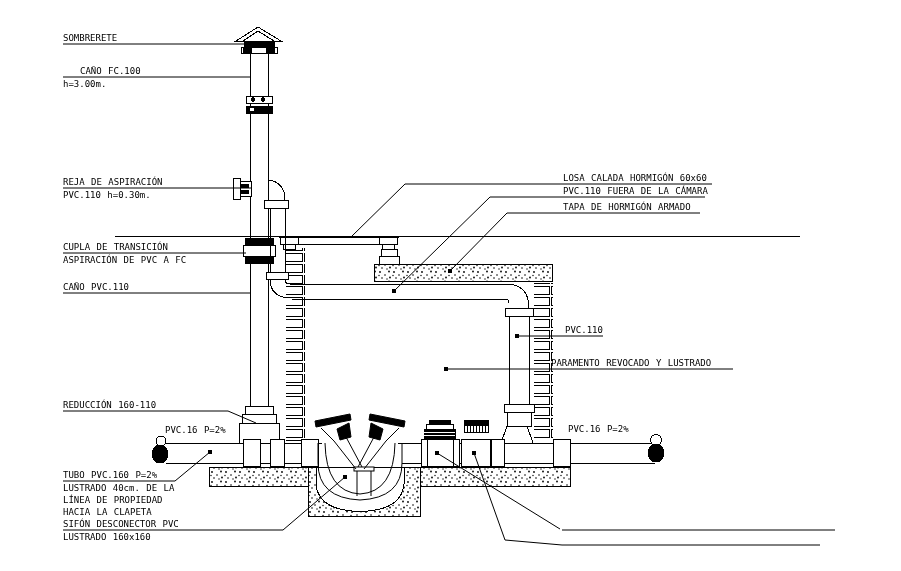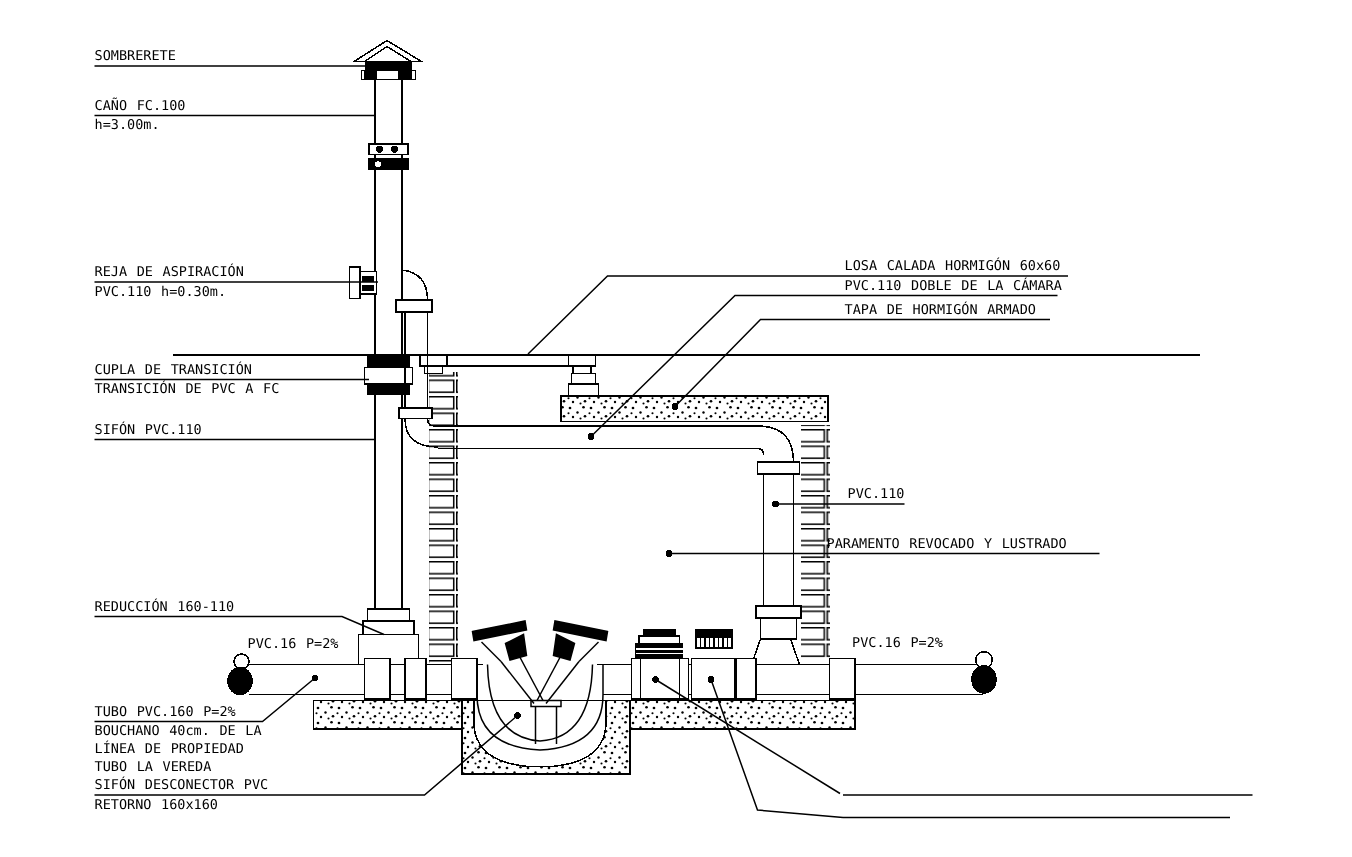--- a/index.html
+++ b/index.html
@@ -226,35 +226,35 @@
         <circle cx="450" cy="271" r="2.2"></circle>
         <circle cx="446" cy="369" r="2.2"></circle>
         <circle cx="517" cy="336" r="2.2"></circle>
         <circle cx="437" cy="453" r="2.2"></circle>
         <circle cx="474" cy="453" r="2.2"></circle>
       </g>
     </g>
   </svg>
 
   <div class="lbl" style="left:63px;top:33px">SOMBRERETE</div>
-  <div class="lbl" style="left:63px;top:66px">CAÑO FC.100</div>
+  <div class="lbl" style="left:80px;top:66px">CAÑO FC.100</div>
   <div class="lbl" style="left:63px;top:79px">h=3.00m.</div>
   <div class="lbl" style="left:63px;top:177px">REJA DE ASPIRACIÓN</div>
   <div class="lbl" style="left:63px;top:190px">PVC.110 h=0.30m.</div>
   <div class="lbl" style="left:63px;top:242px">CUPLA DE TRANSICIÓN</div>
-  <div class="lbl" style="left:63px;top:255px">TRANSICIÓN DE PVC A FC</div>
-  <div class="lbl" style="left:63px;top:282px">SIFÓN PVC.110</div>
+  <div class="lbl" style="left:63px;top:255px">ASPIRACIÓN DE PVC A FC</div>
+  <div class="lbl" style="left:63px;top:282px">CAÑO PVC.110</div>
   <div class="lbl" style="left:63px;top:400px">REDUCCIÓN 160-110</div>
   <div class="lbl" style="left:165px;top:425px">PVC.16 P=2%</div>
   <div class="lbl" style="left:63px;top:470px">TUBO PVC.160 P=2%</div>
-  <div class="lbl" style="left:63px;top:483px">BOUCHANO 40cm. DE LA</div>
+  <div class="lbl" style="left:63px;top:483px">LUSTRADO 40cm. DE LA</div>
   <div class="lbl" style="left:63px;top:495px">LÍNEA DE PROPIEDAD</div>
-  <div class="lbl" style="left:63px;top:507px">TUBO LA VEREDA</div>
+  <div class="lbl" style="left:63px;top:507px">HACIA LA CLAPETA</div>
   <div class="lbl" style="left:63px;top:519px">SIFÓN DESCONECTOR PVC</div>
-  <div class="lbl" style="left:63px;top:532px">RETORNO 160x160</div>
+  <div class="lbl" style="left:63px;top:532px">LUSTRADO 160x160</div>
   <div class="lbl" style="left:563px;top:173px">LOSA CALADA HORMIGÓN 60x60</div>
-  <div class="lbl" style="left:563px;top:186px">PVC.110 DOBLE DE LA CÁMARA</div>
+  <div class="lbl" style="left:563px;top:186px">PVC.110 FUERA DE LA CÁMARA</div>
   <div class="lbl" style="left:563px;top:202px">TAPA DE HORMIGÓN ARMADO</div>
   <div class="lbl" style="left:565px;top:325px">PVC.110</div>
   <div class="lbl" style="left:551px;top:358px">PARAMENTO REVOCADO Y LUSTRADO</div>
   <div class="lbl" style="left:568px;top:424px">PVC.16 P=2%</div>
 
 </div>
 
 </body></html>

